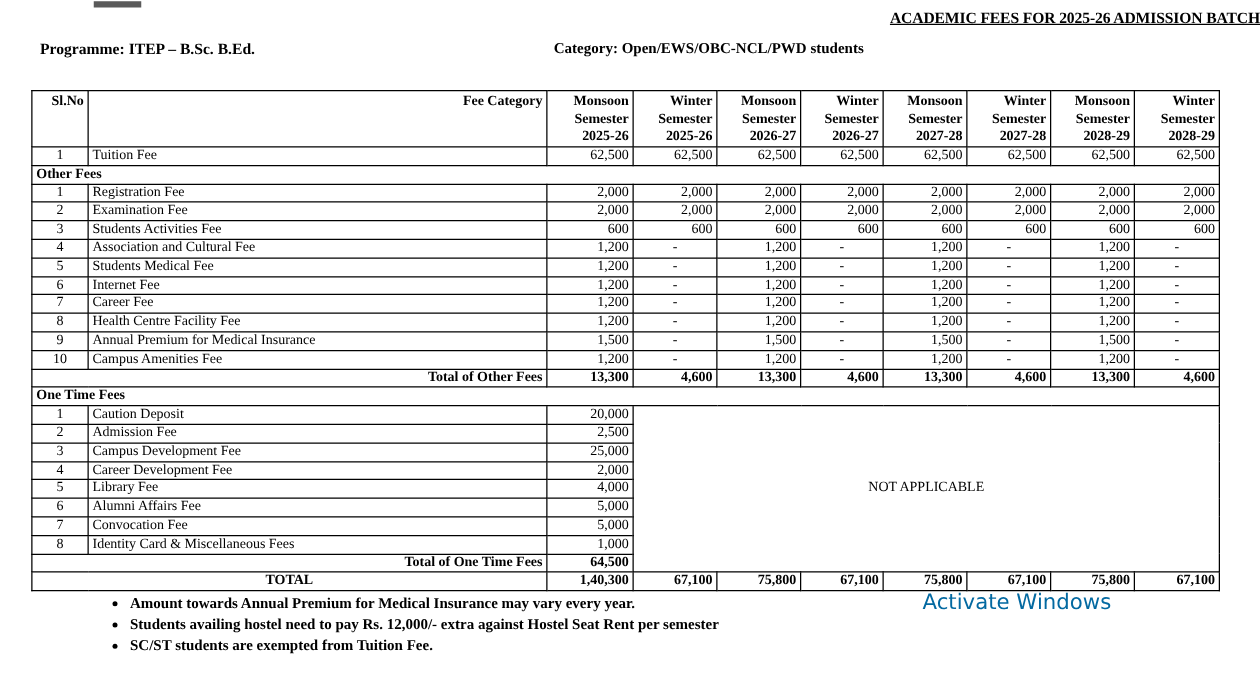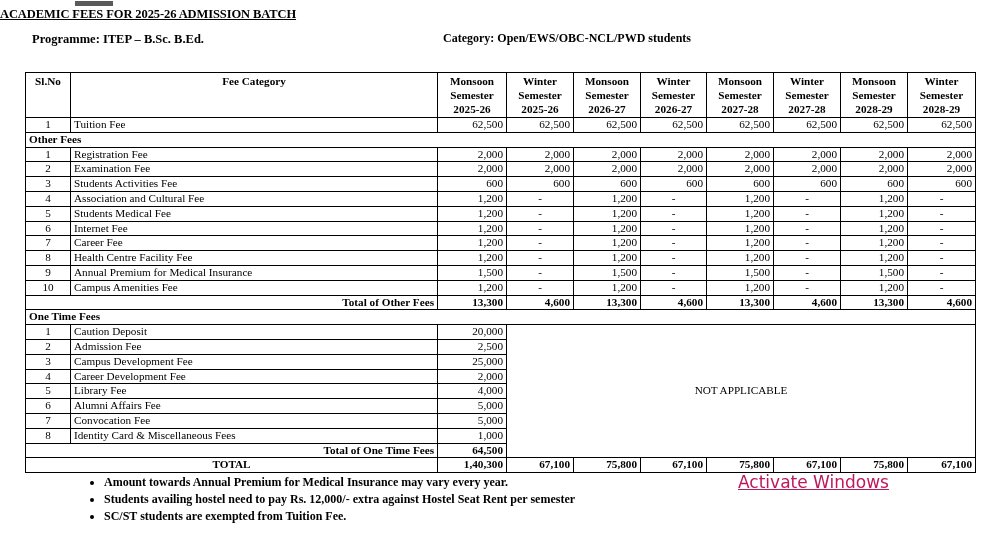--- a/index.html
+++ b/index.html
@@ -4,58 +4,57 @@
 <style>
   html, body { margin: 0; padding: 0; background: #ffffff; }
   body {
     width: 1008px; height: 541px; position: relative; overflow: hidden;
     font-family: "Liberation Serif", "DejaVu Serif", serif; color: #000;
   }
   .logo-strip {
     position: absolute; left: 75px; top: 1px; width: 38px; height: 5px; background: #5a5a5a;
   }
   .doc-title {
-    position: absolute; left: 0; width: 1008px; top: 7px; text-align: left;
+    position: absolute; left: 0; width: 1008px; top: 7px; text-align: right;
     font-weight: bold; font-size: 12.5px; text-decoration: underline; letter-spacing: -0.1px;
   }
   .doc-title span { position: relative; left: 0; }
   .programme {
     position: absolute; left: 32px; top: 32px; font-weight: bold; font-size: 12.5px;
   }
   .category {
     position: absolute; left: 443px; top: 31px; font-weight: bold; font-size: 12px;
   }
   table.fees {
     position: absolute; left: 25px; top: 72px; border-collapse: collapse;
     font-size: 11.2px; line-height: 13.8px; table-layout: fixed;
   }
   table.fees td, table.fees th {
     border: 1px solid #000; padding: 0 3px; white-space: nowrap; height: 13.8px;
   }
-  table.fees th { font-weight: bold; vertical-align: top; text-align: center; line-height: 14px; padding-top: 1px; }
+  table.fees th { font-weight: bold; vertical-align: top; text-align: right; line-height: 14px; padding-top: 1px; }
   th.slno-h { text-align: left; }
   .c-sl { text-align: center; }
   .c-name { text-align: left; }
   .c-num { text-align: right; }
   .c-dash { text-align: center; }
   .bold { font-weight: bold; }
   .section td { font-weight: bold; text-align: left; }
   .na-cell { text-align: center; vertical-align: middle; }
   .total-label { text-align: right; font-weight: bold; }
   .grand-label { text-align: center; font-weight: bold; }
   ul.notes {
     position: absolute; left: 84px; top: 474px; margin: 0; padding: 0 0 0 20px;
     font-size: 12px; line-height: 16.5px;
   }
   ul.notes li { margin: 0; font-weight: bold; }
   ul.notes li:last-child { font-size: 12px; line-height: 18px; }
   .watermark {
-    position: absolute; left: 738px; top: 471px; color: #be185d;
+    position: absolute; left: 738px; top: 471px; color: #0369a1;
     font-family: "DejaVu Sans", "Liberation Sans", sans-serif;
-    text-decoration: underline;
   }
   .watermark .wm-title { font-size: 17px; line-height: 22px; }
   .watermark .wm-sub { font-size: 13px; line-height: 20px; }
 </style>
 </head>
 <body>
 
 <div class="logo-strip"></div>
 
 <div class="doc-title">

